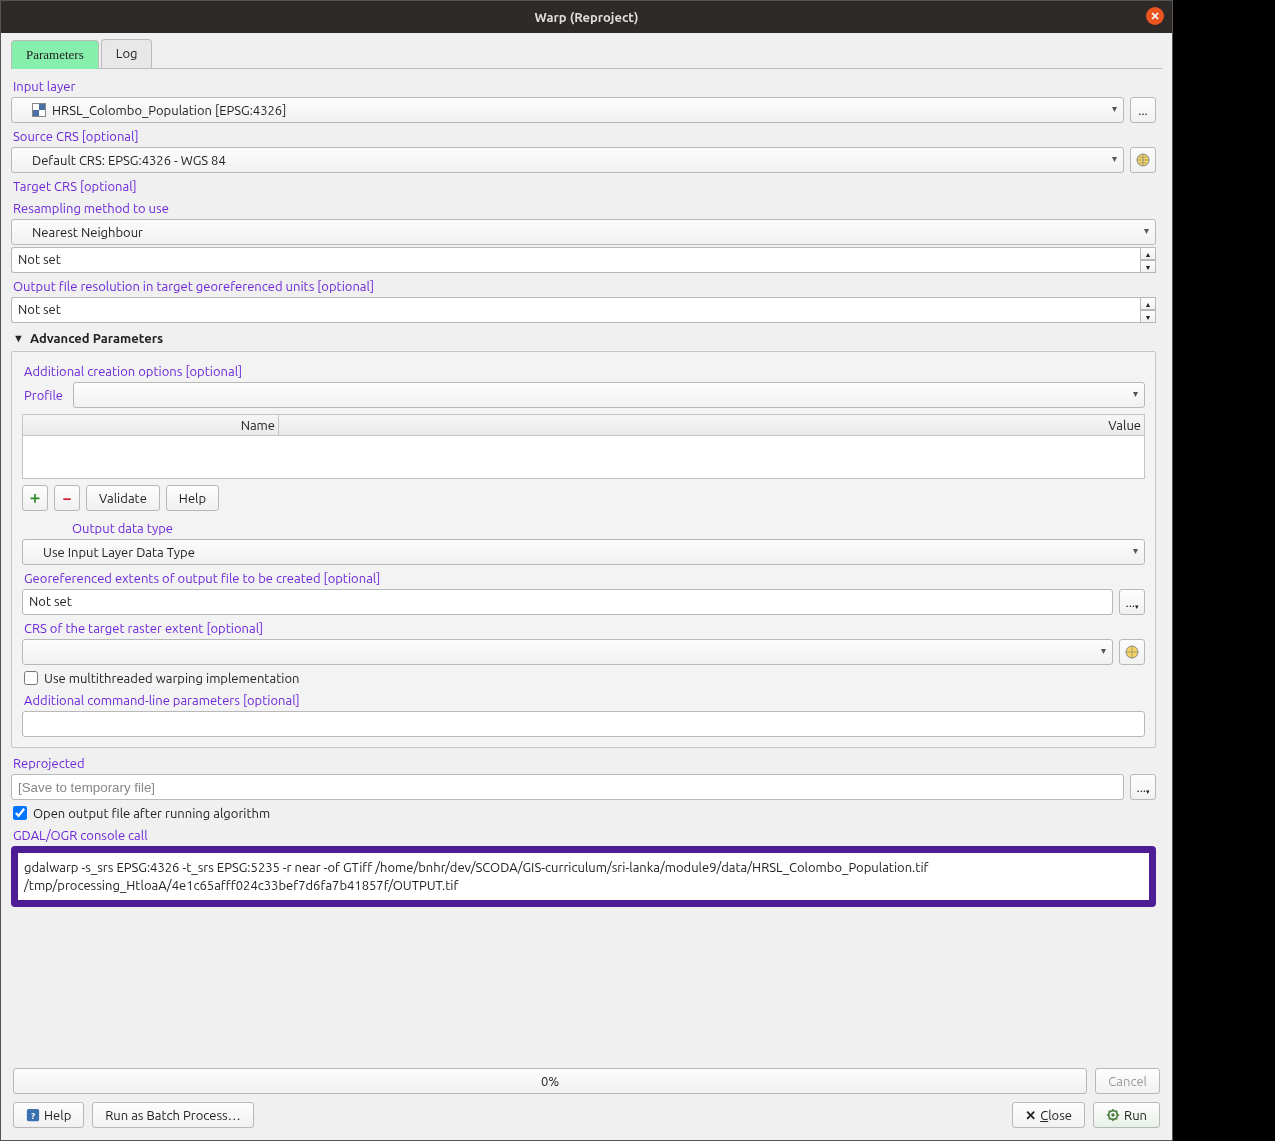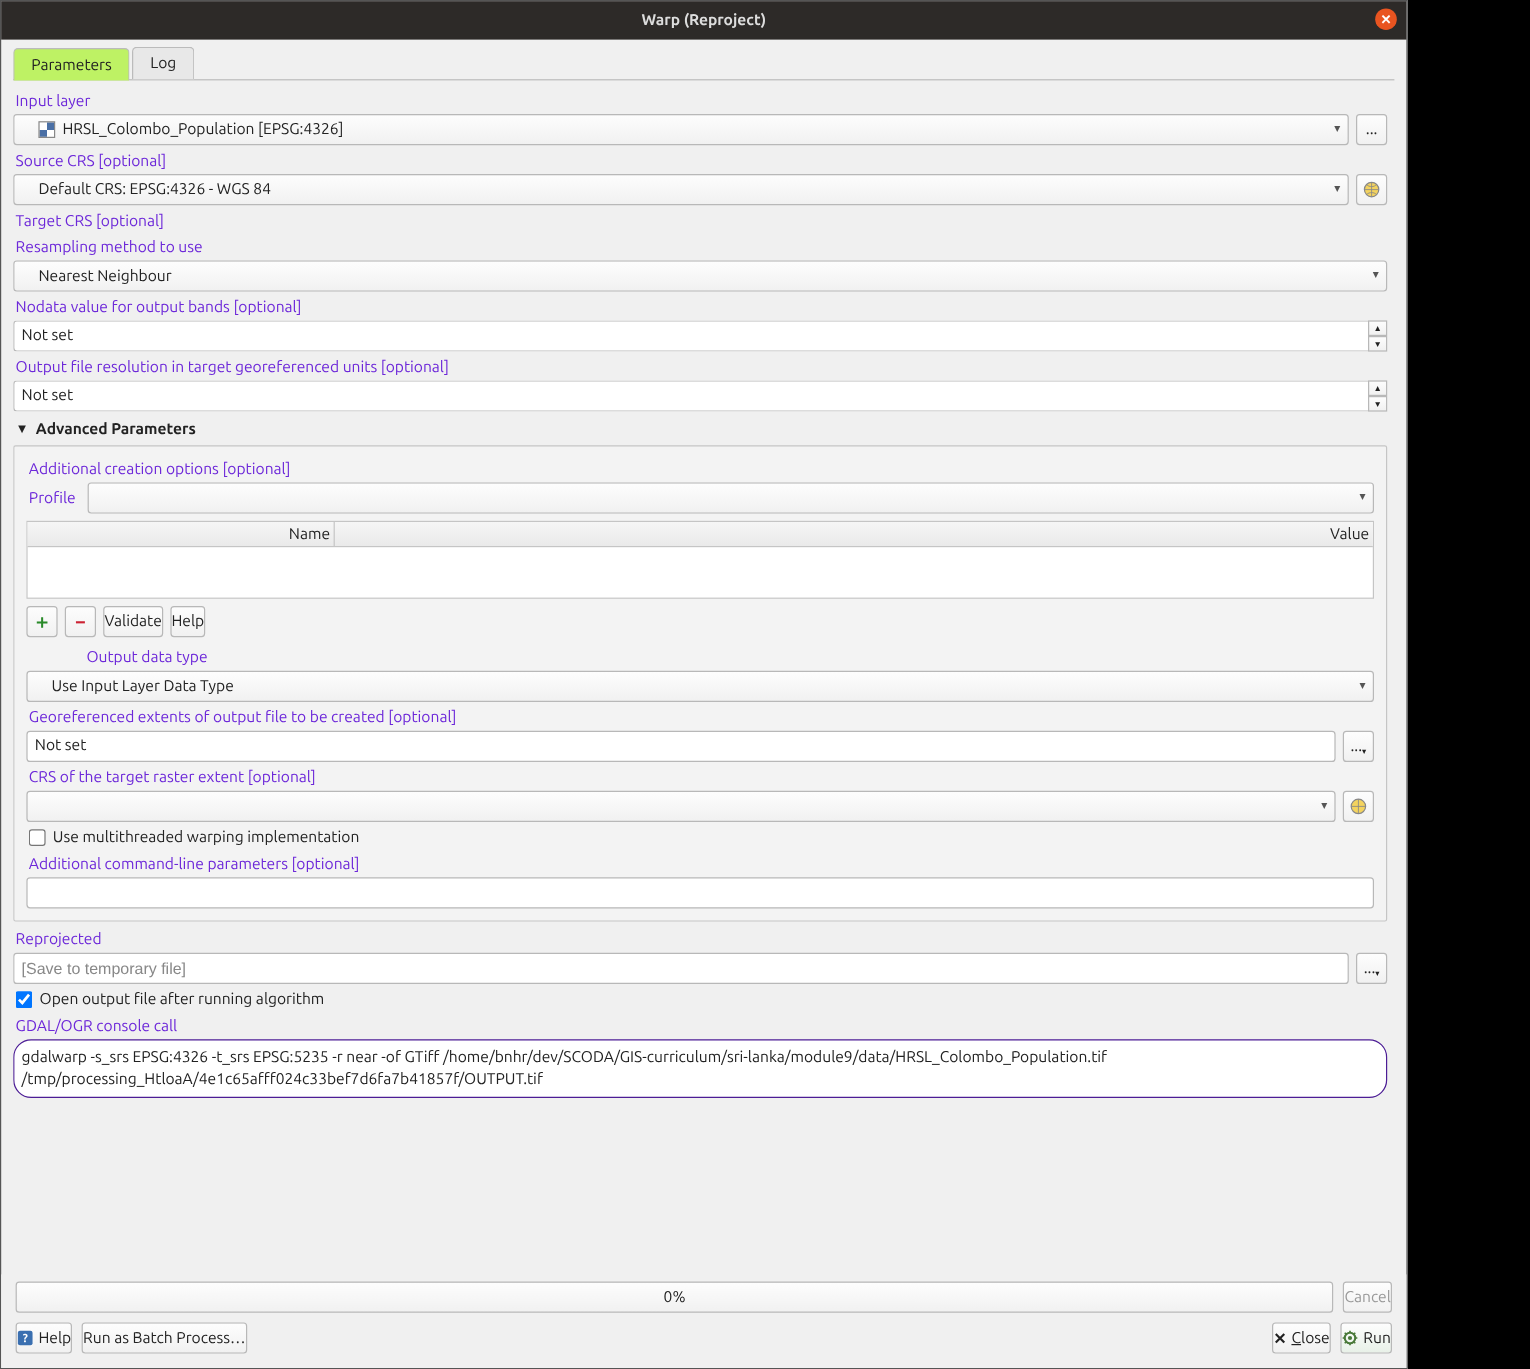--- a/index.html
+++ b/index.html
@@ -3,21 +3,21 @@
 <meta charset="utf-8">
 <style>
   * { box-sizing: border-box; margin: 0; padding: 0; }
   body { font-family: "Ubuntu", "Segoe UI", sans-serif; font-size: 13px; background: #000; color: #222; }
   .window { background: #f0f0f0; width: 1173px; height: 1141px; border: 1px solid #555; position: relative; display: flex; flex-direction: column; }
   .titlebar { background: #2d2a28; color: #ddd; height: 32px; display: flex; align-items: center; justify-content: center; font-weight: bold; position: relative; }
   .titlebar .close { position: absolute; right: 8px; top: 6px; width: 18px; height: 18px; border-radius: 50%; background: #e95420; color: #fff; display: flex; align-items: center; justify-content: center; font-size: 11px; font-weight: bold; cursor: pointer; }
   .content { flex: 1; padding: 6px 10px 0 10px; display: flex; flex-direction: column; overflow: hidden; }
   .tabs { display: flex; border-bottom: 1px solid #bbb; }
   .tab { padding: 6px 14px; border: 1px solid #bbb; border-bottom: none; background: #e8e8e8; border-radius: 4px 4px 0 0; margin-right: 2px; cursor: pointer; }
-  .tab.active { background: #bef264; position: relative; top: 1px; }
+  .tab.active { background: #86efac; position: relative; top: 1px; font-family: Liberation Serif, serif; }
   .scroll-area { flex: 1; overflow-y: auto; padding: 6px 6px 0 0; position: relative; }
   .scroll-area::-webkit-scrollbar { width: 14px; }
   .scroll-area::-webkit-scrollbar-thumb { background: #bfbfbf; border: 1px solid #999; }
   .label { font-size: 13px; padding: 4px 2px; color: #6d28d9; }
   .row { display: flex; align-items: stretch; gap: 6px; margin-bottom: 2px; }
   .combo { flex: 1; background: linear-gradient(#fdfdfd,#f1f1f1); border: 1px solid #b8b8b8; border-radius: 3px; padding: 4px 20px 4px 20px; position: relative; cursor: pointer; height: 26px; display: flex; align-items: center; }
   .combo::after { content: "▾"; position: absolute; right: 6px; top: 5px; font-size: 10px; color: #555; }
   .combo .layer-ico { width: 14px; height: 14px; margin-right: 6px; display: inline-block; background: repeating-conic-gradient(#4a6fa5 0 25%, #fff 0 50%); border: 1px solid #888; }
   .icon-btn { width: 26px; height: 26px; background: linear-gradient(#fdfdfd,#f1f1f1); border: 1px solid #b8b8b8; border-radius: 3px; display: flex; align-items: center; justify-content: center; cursor: pointer; font-size: 13px; }
   .textin { flex: 1; background: #fff; border: 1px solid #b8b8b8; border-radius: 3px; padding: 4px 6px; height: 26px; display: flex; align-items: flex-start; }
@@ -26,28 +26,28 @@
   .spin-btns .sb { flex:1; border:1px solid #b8b8b8; background: linear-gradient(#fdfdfd,#f1f1f1); font-size: 7px; display:flex; align-items:center; justify-content:center; cursor:pointer; }
   .group-header { font-weight: bold; padding: 6px 2px; display:flex; align-items:center; gap:6px; }
   .group-header .caret { font-size:11px; }
   .adv-box { border:1px solid #c5c5c5; background:#f3f3f3; border-radius:2px; padding:8px 10px; margin-bottom:4px; }
   .table { border:1px solid #c5c5c5; background:#fff; margin-top:6px; }
   .table-head { display:flex; background:linear-gradient(#f6f6f6,#eaeaea); border-bottom:1px solid #c5c5c5; }
   .table-head .th { padding:3px; text-align:right; font-size:13px; }
   .th1 { width:256px; border-right:1px solid #c5c5c5; }
   .th2 { flex:1; }
   .table-body { height:42px; }
-  .btn { background: linear-gradient(#fdfdfd,#f1f1f1); border: 1px solid #b8b8b8; border-radius: 3px; padding: 4px 0; cursor: pointer; height:26px; display:inline-flex; align-items:center; gap:4px; }
+  .btn { background: linear-gradient(#fdfdfd,#f1f1f1); border: 1px solid #b8b8b8; border-radius: 3px; padding: 4px 12px; cursor: pointer; height:26px; display:inline-flex; align-items:center; gap:4px; }
   .btn-row { display:flex; gap:6px; margin-top:6px; }
   .small-ico-btn { width:26px; height:26px; background: linear-gradient(#fdfdfd,#f1f1f1); border:1px solid #b8b8b8; border-radius:3px; display:flex; align-items:center; justify-content:center; cursor:pointer; }
   .plus-ico { color:#2a8a2a; font-weight:bold; font-size:16px; }
   .minus-ico { color:#c23; font-weight:bold; font-size:16px; }
   .check-row { display:flex; align-items:center; gap:6px; padding:4px 2px; }
   .check-row input { width:14px; height:14px; }
-  .textarea { width:100%; background:#fff; border:1px solid #4c1d95; border-radius:15px; padding:6px; font-size:13px; line-height:1.35; min-height:44px; resize:none; }
+  .textarea { width:100%; background:#fff; border:7px solid #4c1d95; border-radius:4px; padding:6px; font-size:13px; line-height:1.35; min-height:44px; resize:none; }
   .footer { padding: 6px 12px 12px 12px; display:flex; flex-direction:column; gap:8px; border-top:0px solid #ccc; background:#f0f0f0; }
   .progress-row { display:flex; gap:8px; align-items:center; }
   .progress { flex:1; height:26px; background:linear-gradient(#fdfdfd,#f1f1f1); border:1px solid #b8b8b8; border-radius:3px; display:flex; align-items:center; justify-content:center; }
   .footer-btns { display:flex; justify-content:space-between; }
   .footer-btns .left, .footer-btns .right { display:flex; gap:8px; }
   .btn.disabled { color:#999; }
   .btn.primary { background: linear-gradient(#fdfdfd,#e8f1e8); }
   .crs-ico { width:16px; height:16px; display:inline-block; }
   .underline { text-decoration: underline; }
 </style>
@@ -92,21 +92,20 @@
 
       <div class="label">Target CRS [optional]</div>
 
       <div class="label">Resampling method to use</div>
       <div class="row">
         <div class="combo">
           <span>Nearest Neighbour</span>
         </div>
       </div>
 
-      <div class="label">Nodata value for output bands [optional]</div>
       <div class="row">
         <div class="textin" style="border-right:none; border-radius:3px 0 0 3px;">
           <span>Not set</span>
         </div>
         <div class="spin-btns" style="margin-left:-6px;">
           <div class="sb">▲</div>
           <div class="sb">▼</div>
         </div>
       </div>
 

